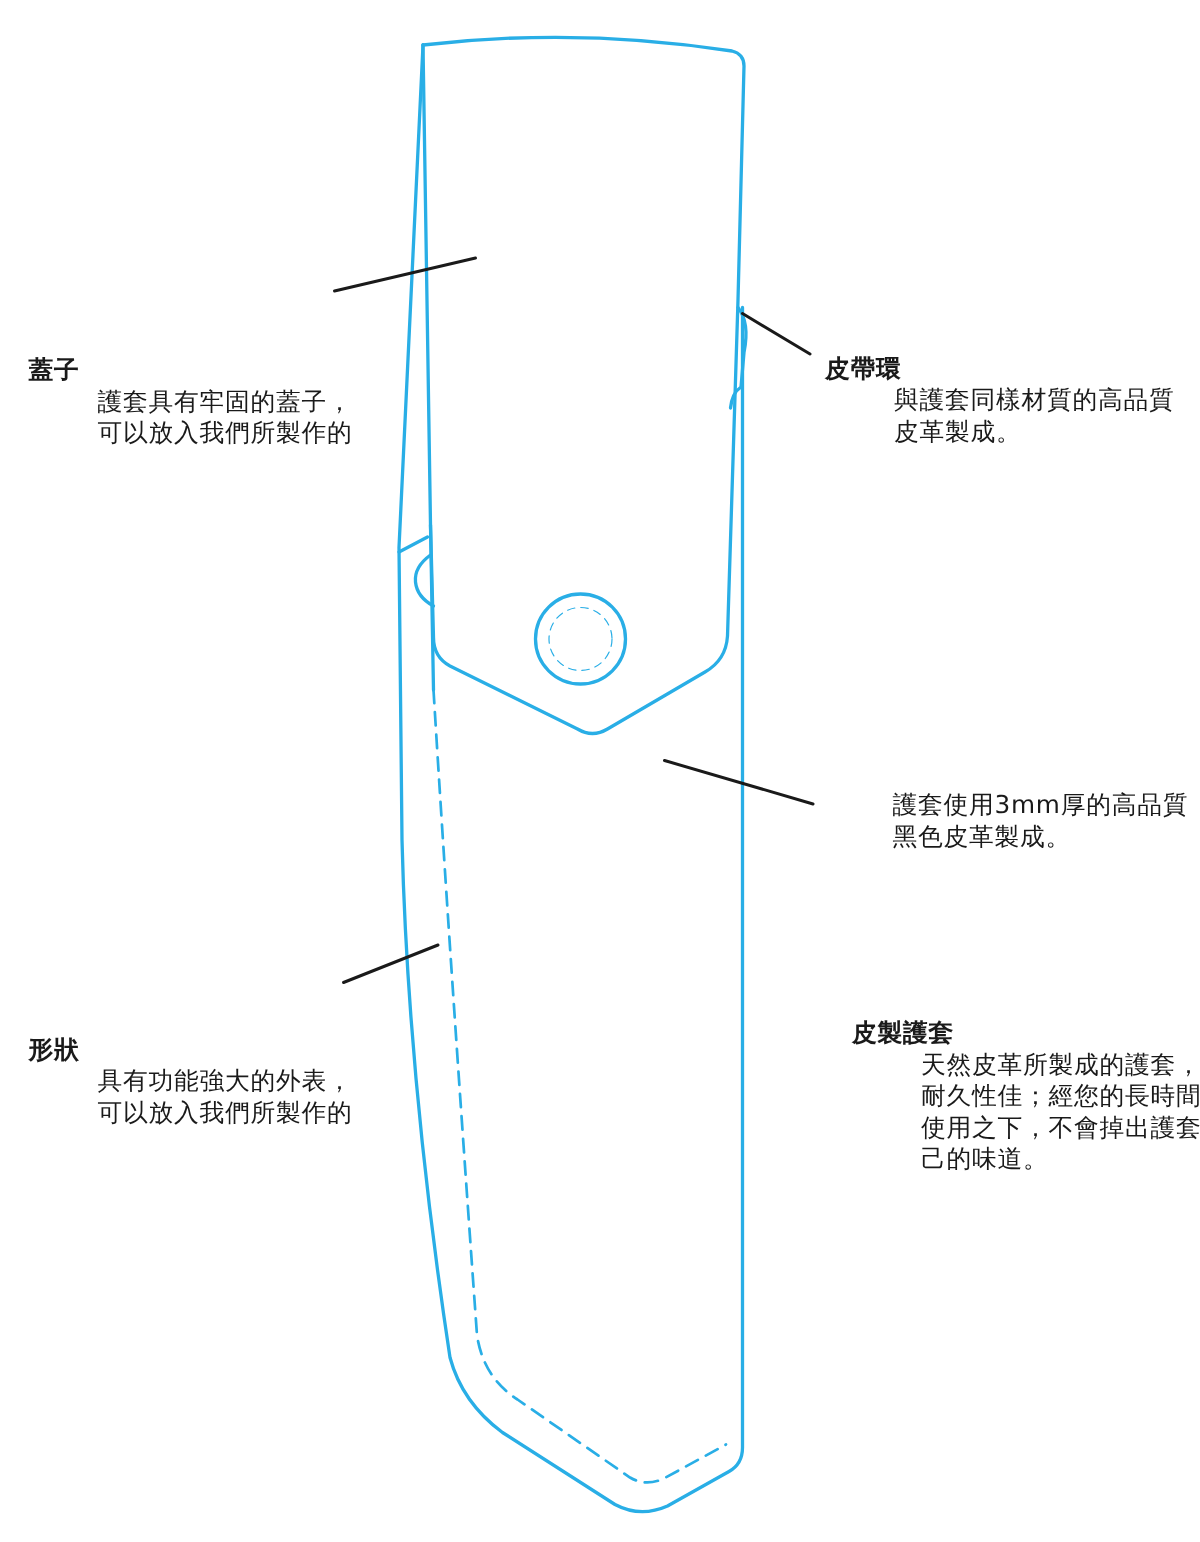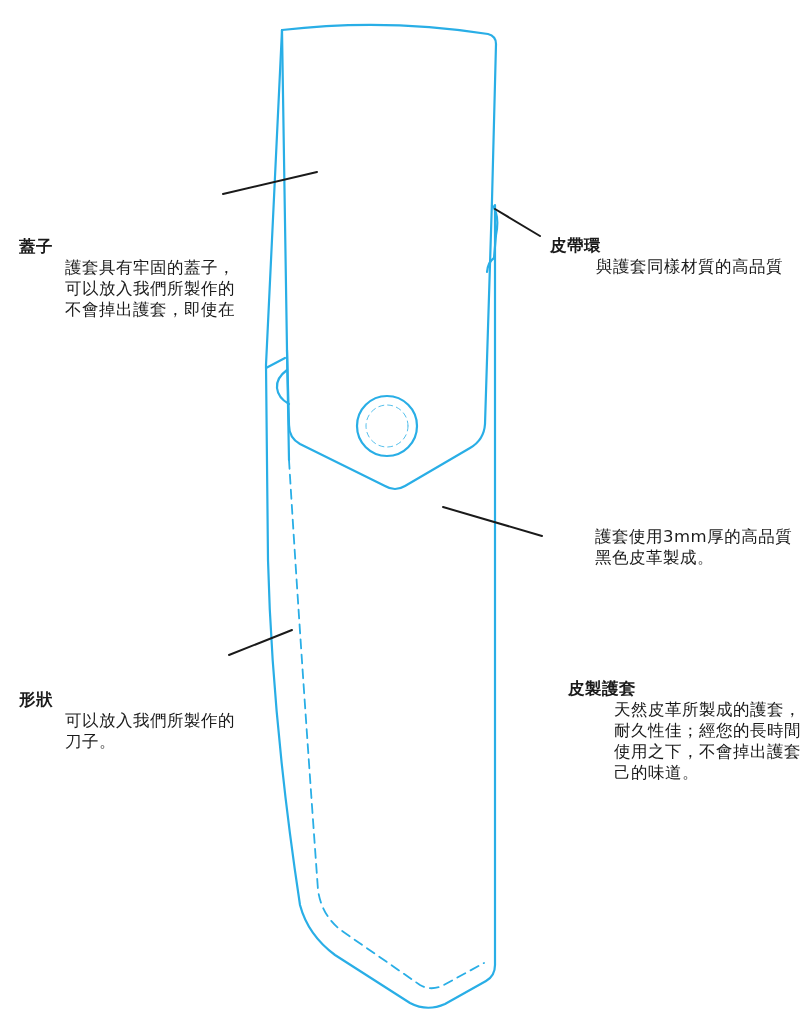--- a/index.html
+++ b/index.html
@@ -38,38 +38,38 @@
     <line x1="495" y1="209" x2="540" y2="236"></line>
     <line x1="443" y1="507" x2="542" y2="536"></line>
     <line x1="229" y1="655" x2="292" y2="630"></line>
   </g>
 </svg>
 
 <div class="callout" style="left:19px; top:192px;">
   <span class="title">蓋子</span>
   <span class="line">護套具有牢固的蓋子，</span>
   <span class="line">可以放入我們所製作的</span>
-  <span class="line">不會掉出護套，即使在</span>
 </div>
 
 <div class="callout" style="left:550px; top:192px;font-family:Liberation Mono, monospace;">
   <span class="title">皮帶環</span>
   <span class="line">與護套同樣材質的高品質</span>
+  <span class="line">皮革製成。</span>
 </div>
 
 <div class="callout" style="left:549px; top:526px;">
   <span class="line">護套使用3mm厚的高品質</span>
   <span class="line">黑色皮革製成。</span>
 </div>
 
 <div class="callout" style="left:568px; top:634px;">
   <span class="title">皮製護套</span>
   <span class="line">天然皮革所製成的護套，</span>
   <span class="line">耐久性佳；經您的長時間</span>
   <span class="line">使用之下，不會掉出護套</span>
   <span class="line">己的味道。</span>
 </div>
 
 <div class="callout" style="left:19px; top:645px;">
   <span class="title">形狀</span>
+  <span class="line">具有功能強大的外表，</span>
   <span class="line">可以放入我們所製作的</span>
-  <span class="line">刀子。</span>
 </div>
 
 </body></html>

